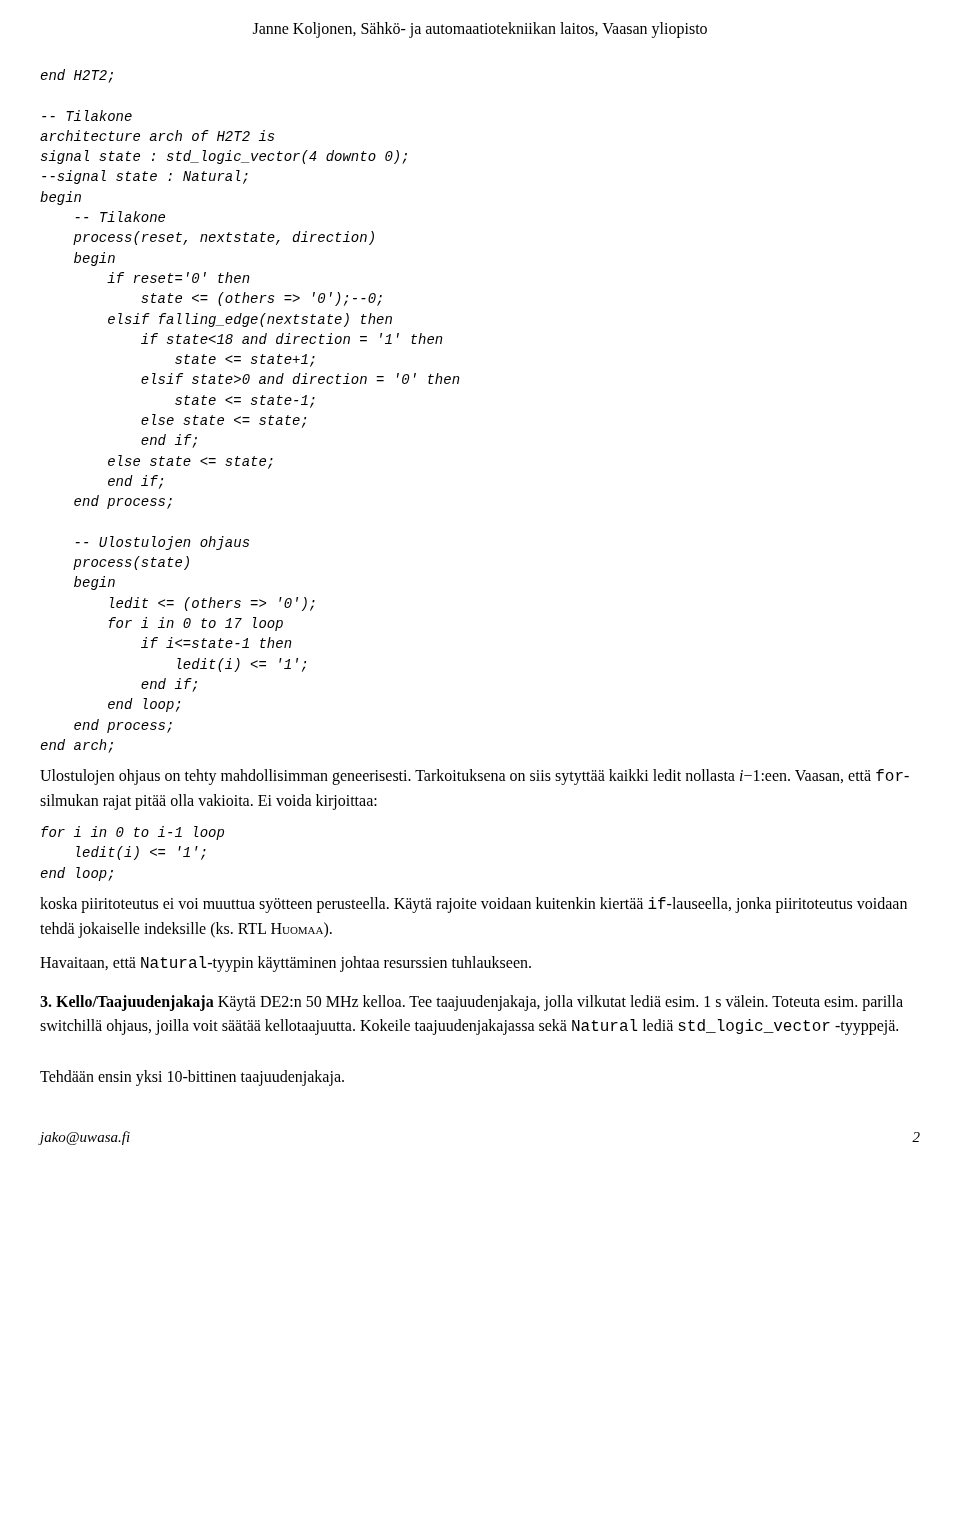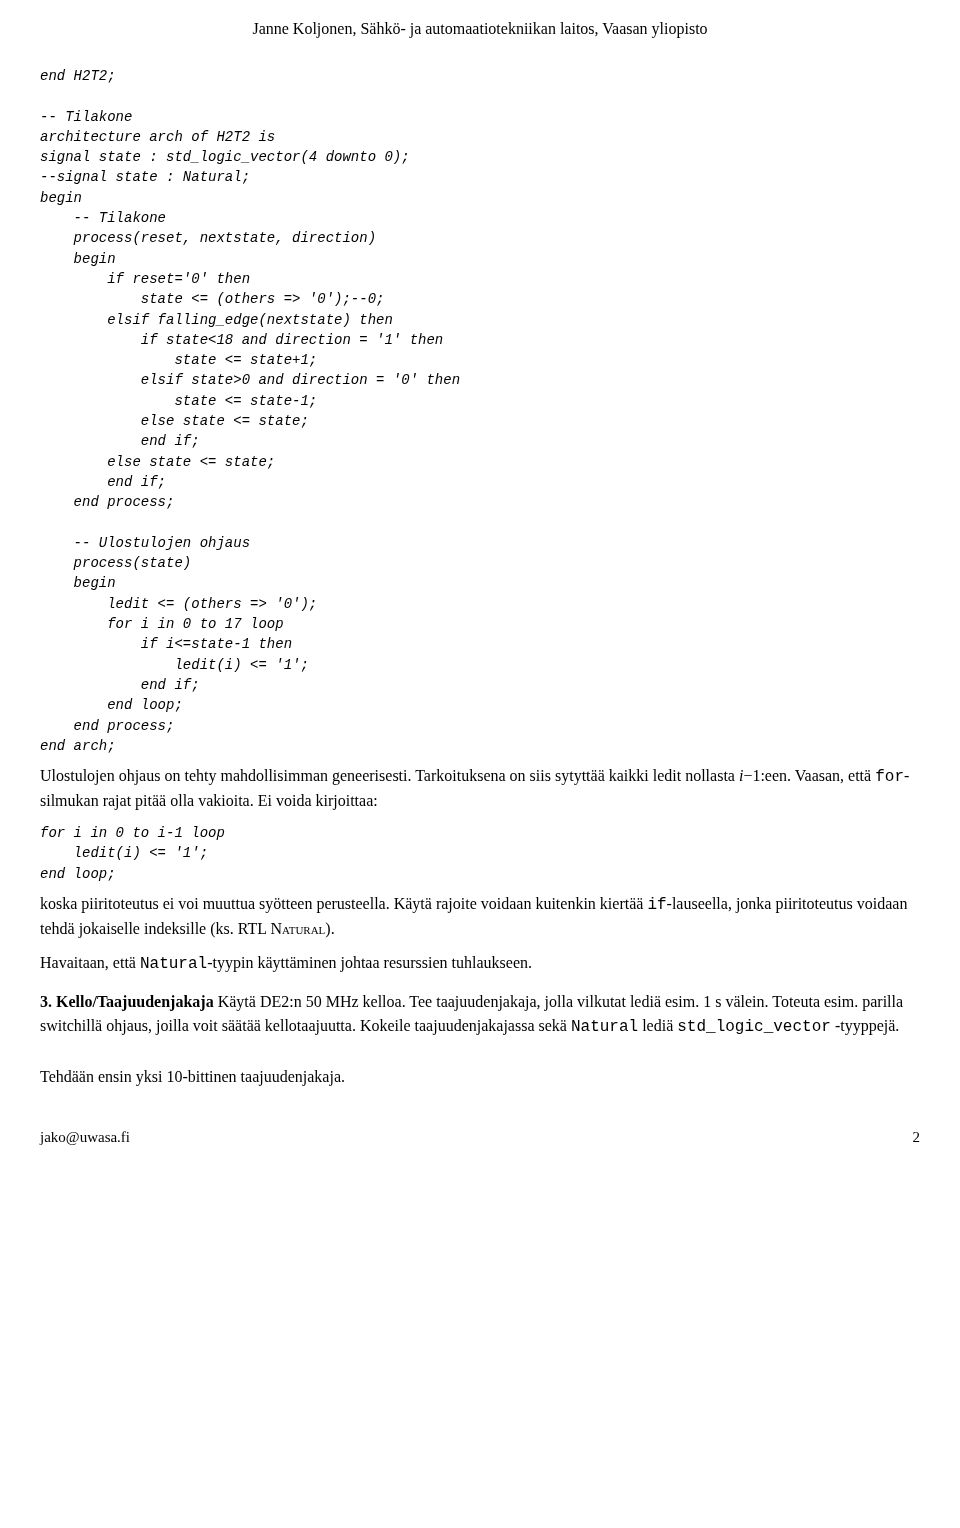--- a/index.html
+++ b/index.html
@@ -40,20 +40,21 @@
     .prose-inline-code {
       font-family: 'Courier New', Courier, monospace;
       font-size: 16px;
     }
     .footer {
       display: flex;
       justify-content: space-between;
       align-items: flex-end;
       margin-top: 40px;
       font-size: 15px;
+      font-style: italic;
     }
     .rtl-viewer {
       font-variant: small-caps;
       font-family: 'Times New Roman', Times, serif;
     }
   </style>
 </head>
 <body>
 
 <div>
@@ -101,21 +102,21 @@
   <span>Ulostulojen ohjaus on tehty mahdollisimman geneerisesti. Tarkoituksena on siis sytyttää kaikki ledit nollasta </span><span style="font-style:italic;">i</span><span>−1:een. Vaasan, että </span><span class="prose-inline-code">for</span><span>-silmukan rajat pitää olla vakioita. Ei voida kirjoittaa:</span>
 </p>
 
 <div>
   <pre class="code-block">for i in 0 to i-1 loop
     ledit(i) &lt;= '1';
 end loop;</pre>
 </div>
 
 <p class="prose">
-  <span>koska piiritoteutus ei voi muuttua syötteen perusteella. Käytä rajoite voidaan kuitenkin kiertää </span><span class="prose-inline-code">if</span><span>-lauseella, jonka piiritoteutus voidaan tehdä jokaiselle indeksille (ks. </span><span class="rtl-viewer">RTL Natural</span><span>).</span>
+  <span>koska piiritoteutus ei voi muuttua syötteen perusteella. Käytä rajoite voidaan kuitenkin kiertää </span><span class="prose-inline-code">if</span><span>-lauseella, jonka piiritoteutus voidaan tehdä jokaiselle indeksille (ks. </span><span class="rtl-viewer">RTL Huomaa</span><span>).</span>
 </p>
 
 <p class="prose">
   <span>Havaitaan, että </span><span class="prose-inline-code">Natural</span><span>-tyypin käyttäminen johtaa resurssien tuhlaukseen.</span>
 </p>
 
 <p class="prose" style="margin-top:14px;">
   <span style="font-weight:bold;">3.</span>
   <span style="font-weight:bold;">Kello/Taajuudenjakaja</span>
   <span> Käytä DE2:n 50 MHz kelloa. Tee taajuudenjakaja, jolla vilkutat lediä esim. 1 s välein. Toteuta esim. parilla switchillä ohjaus, joilla voit säätää kellotaajuutta. Kokeile taajuudenjakajassa sekä </span><span class="prose-inline-code">Natural</span><span> lediä </span><span class="prose-inline-code">std_logic_vector</span><span> -tyyppejä.</span>

